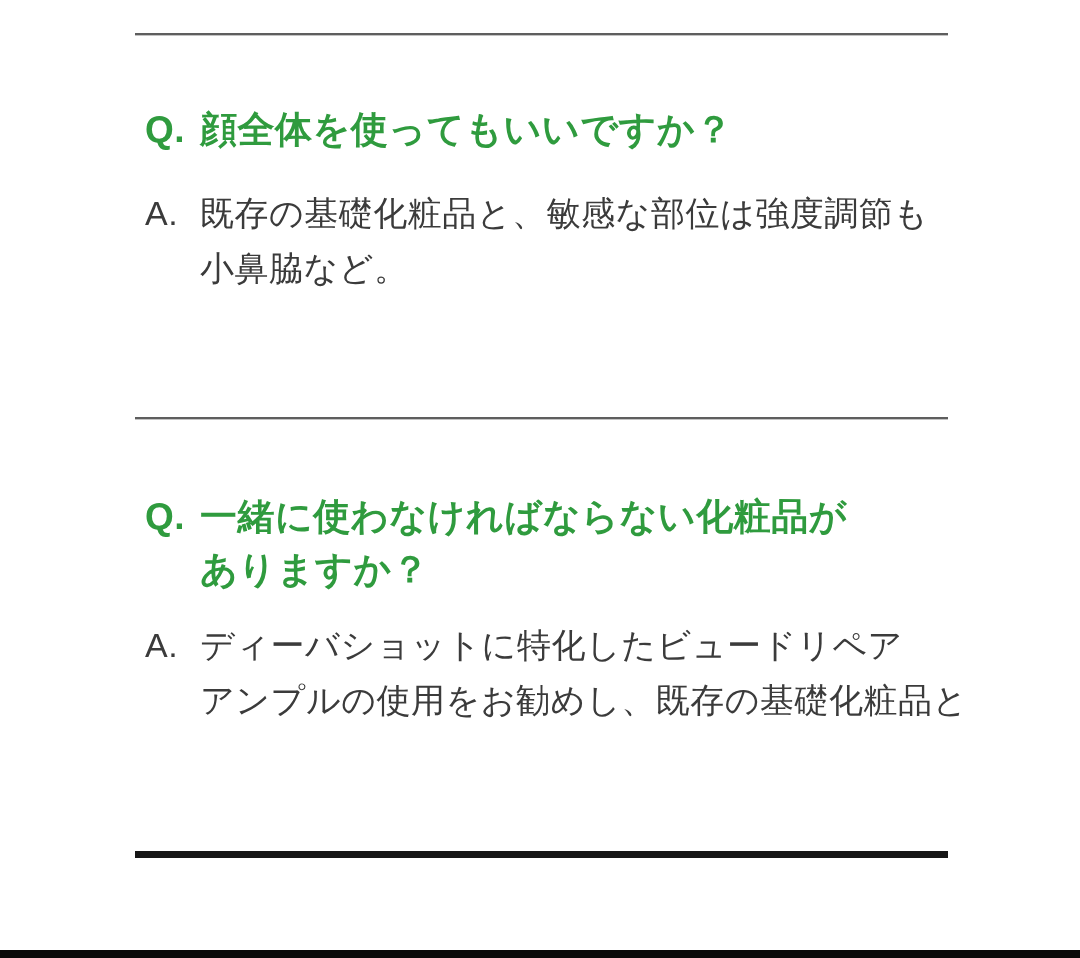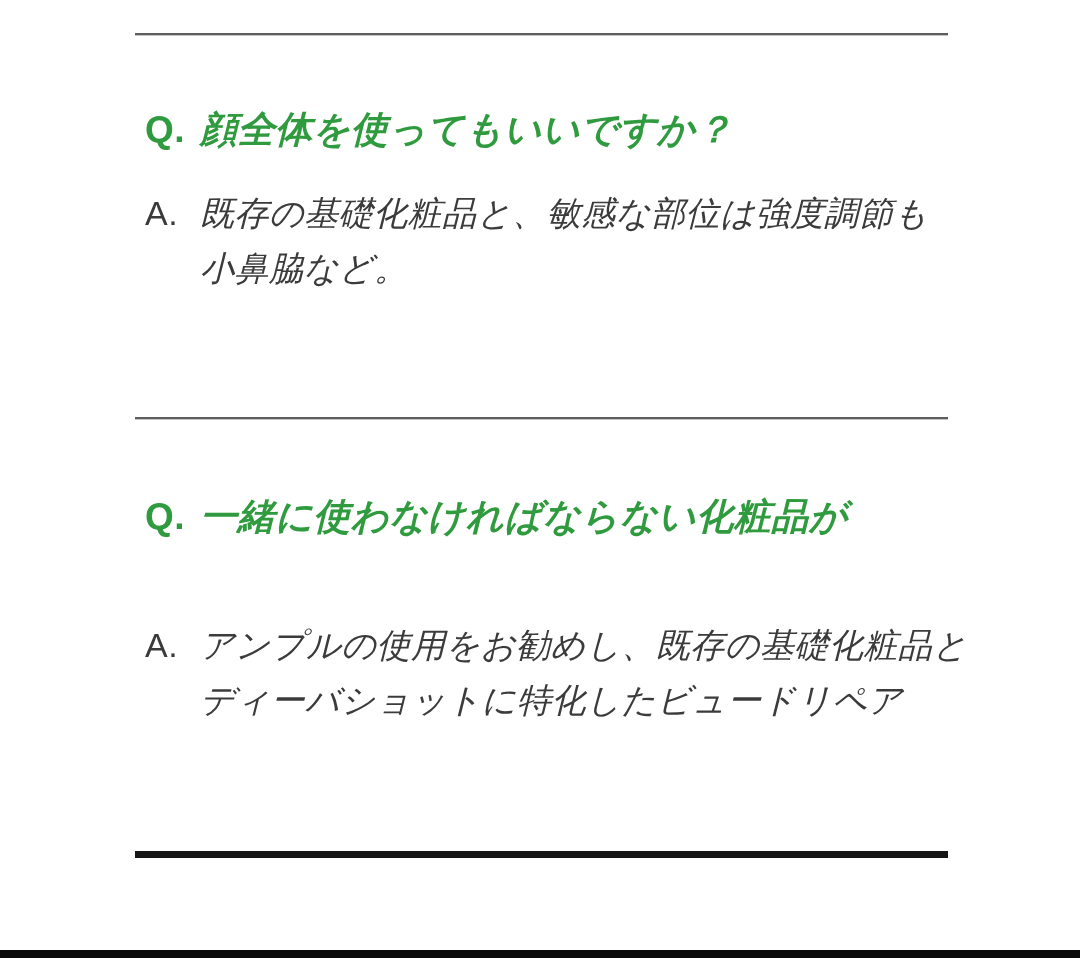--- a/index.html
+++ b/index.html
@@ -62,21 +62,20 @@
   .a-row .qa-label,
   .a-row .line {
     font-size: 34px;
     font-weight: 400;
     color: #3b3b3b;
     line-height: 55px;
     letter-spacing: 0.5px;
   }
   .lines .line {
     white-space: nowrap;
-    font-style: italic;
   }
   #q1-row { top: 103px; }
   #a1-row { top: 186px; }
   #q2-row { top: 490px; }
   #a2-row { top: 618px; }
 </style>
 </head>
 <body>
 
 <div class="page">
@@ -97,27 +96,28 @@
       <div class="line">小鼻脇など。</div>
     </div>
   </div>
 
   <div class="divider divider-mid"></div>
 
   <div class="qa-row q-row" id="q2-row">
     <span class="qa-label">Q.</span>
     <div class="lines">
       <div class="line">一緒に使わなければならない化粧品が</div>
+      <div class="line">ありますか？</div>
     </div>
   </div>
 
   <div class="qa-row a-row" id="a2-row">
     <span class="qa-label">A.</span>
     <div class="lines">
+      <div class="line">ディーバショットに特化したビュードリペア</div>
       <div class="line">アンプルの使用をお勧めし、既存の基礎化粧品と</div>
-      <div class="line">ディーバショットに特化したビュードリペア</div>
     </div>
   </div>
 
   <div class="rule-thick"></div>
   <div class="bottom-bar"></div>
 
 </div>
 
 </body></html>

